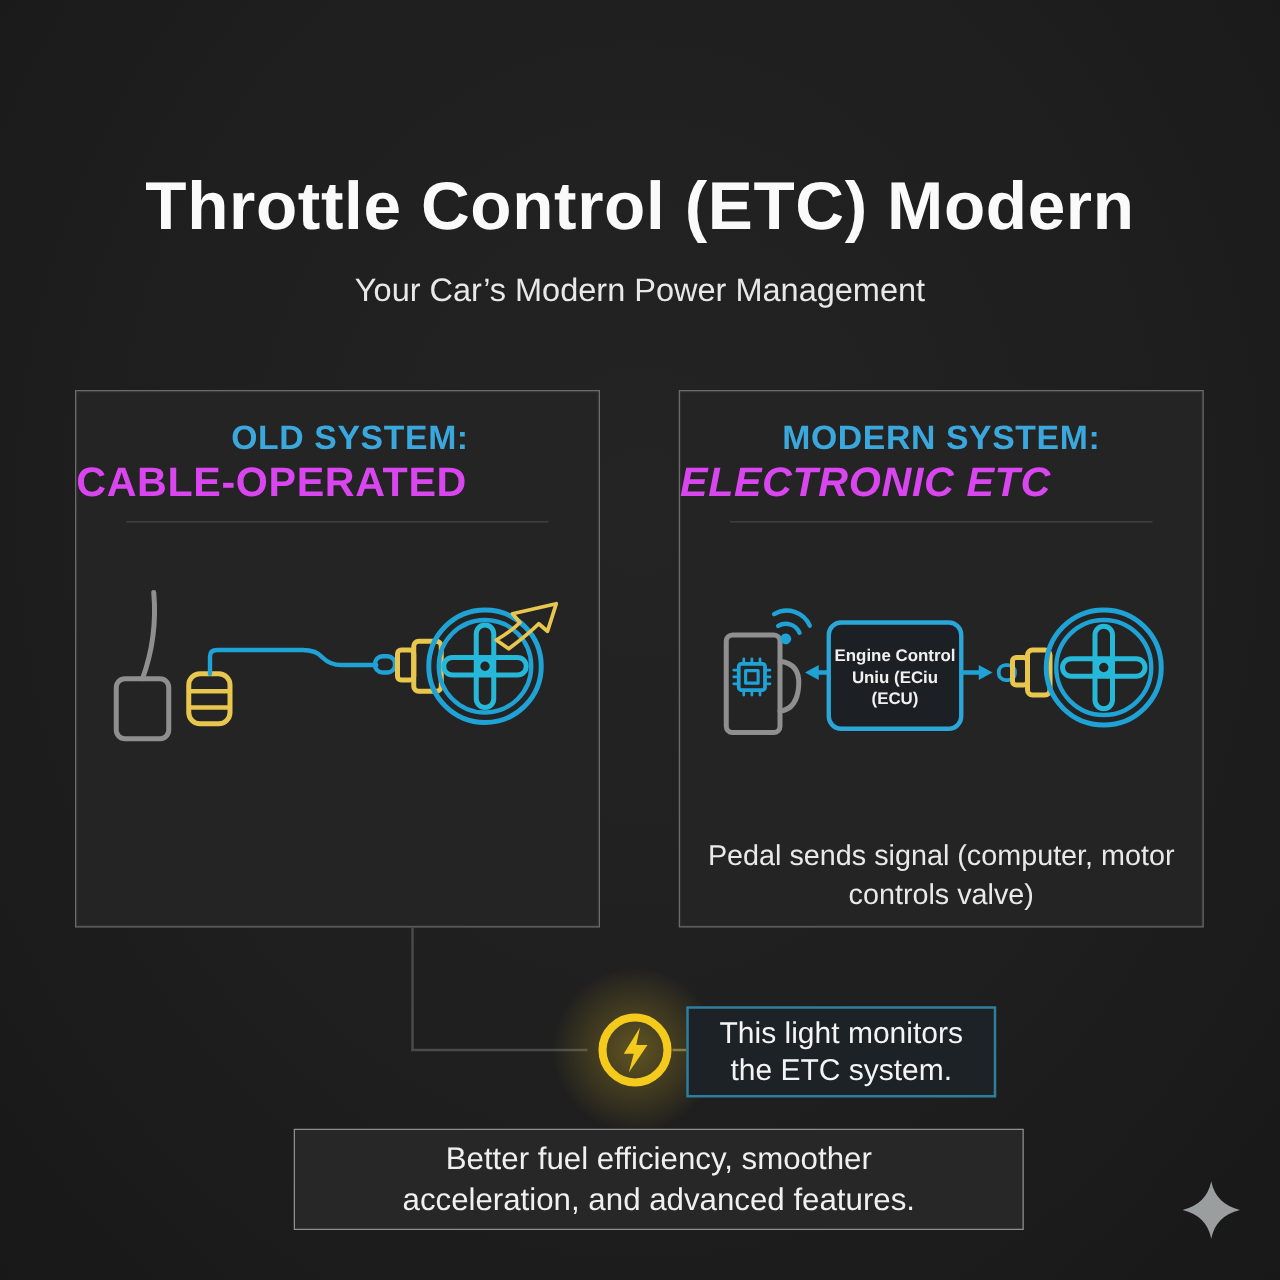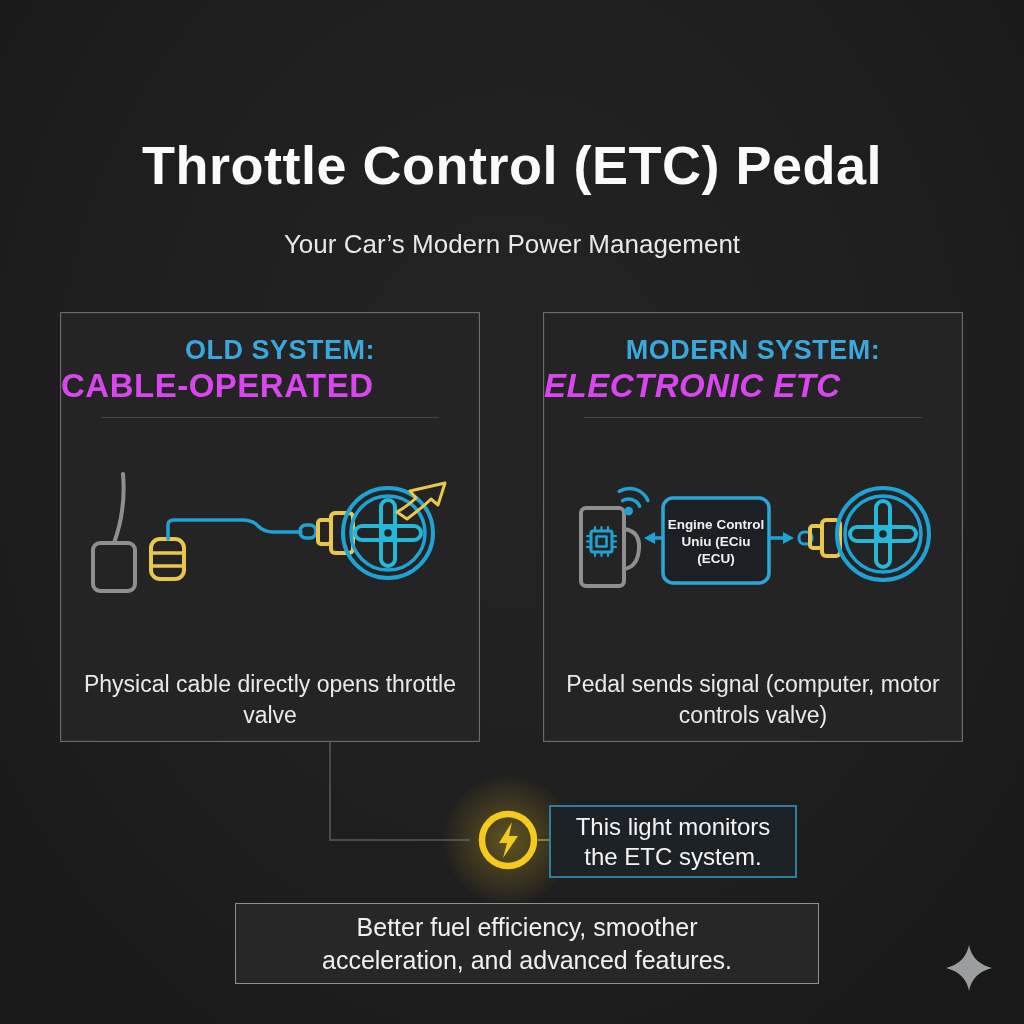--- a/index.html
+++ b/index.html
@@ -42,22 +42,22 @@
   }
   .benefits div { width:450px; text-align:center; font-size:25px; line-height:33px; color:#f0f0f0; }
 
   .ecu-text { font-family:"Liberation Sans", sans-serif; font-size:13.5px; font-weight:600; fill:#f0f0f0; }
 </style>
 </head>
 <body>
 
 <div id="stage">
 
-  <div class="abs title-line" style="top:134px;">Throttle Control (ETC) Pedal</div>
-  <div class="abs subtitle" style="top:217px;margin-top:12px;">Your Car’s Modern Power Management</div>
+  <div class="abs title-line" style="top:134px;">Throttle Control (ETC) Modern</div>
+  <div class="abs subtitle" style="top:217px;">Your Car’s Modern Power Management</div>
 
   <div class="abs panel" style="left:60px; top:312px;">
     <div class="abs panel-heading" style="top:22px;padding-left:20px;">OLD SYSTEM:</div>
     <div class="abs panel-subheading" style="top:54px;">CABLE-OPERATED</div>
     <div class="abs panel-divider" style="top:104px;"></div>
 
     <svg class="abs" style="left:0; top:128px;" width="420" height="220" viewBox="0 0 420 220">
       <g fill="none" stroke-linecap="round" stroke-linejoin="round">
 
         <g stroke="#8f8f8f" stroke-width="4">
@@ -84,21 +84,20 @@
           <circle cx="327" cy="92" r="37" stroke-width="3.5"></circle>
           <rect x="320" y="59" width="14" height="66" rx="7" stroke="#25b8d8"></rect>
           <rect x="294" y="85" width="66" height="14" rx="7" stroke="#25b8d8"></rect>
           <circle cx="327" cy="92" r="5.5" stroke-width="3.5" stroke="#25b8d8"></circle>
         </g>
 
         <path d="M336,71 Q348,64 355,57 L349,50 L384,42 L377,64 L370,58 Q362,66 346,78 Z" stroke="#e9c64d" stroke-width="3"></path>
       </g>
     </svg>
 
-    <div class="abs panel-caption" style="top:356px;">Physical cable directly opens throttle valve</div>
   </div>
 
   <div class="abs panel" style="left:543px; top:312px;">
     <div class="abs panel-heading" style="top:22px;">MODERN SYSTEM:</div>
     <div class="abs panel-subheading" style="top:54px;font-style:italic;">ELECTRONIC ETC</div>
     <div class="abs panel-divider" style="top:104px;"></div>
 
     <svg class="abs" style="left:0; top:128px;" width="420" height="220" viewBox="0 0 420 220">
       <g fill="none" stroke-linecap="round" stroke-linejoin="round">
 

